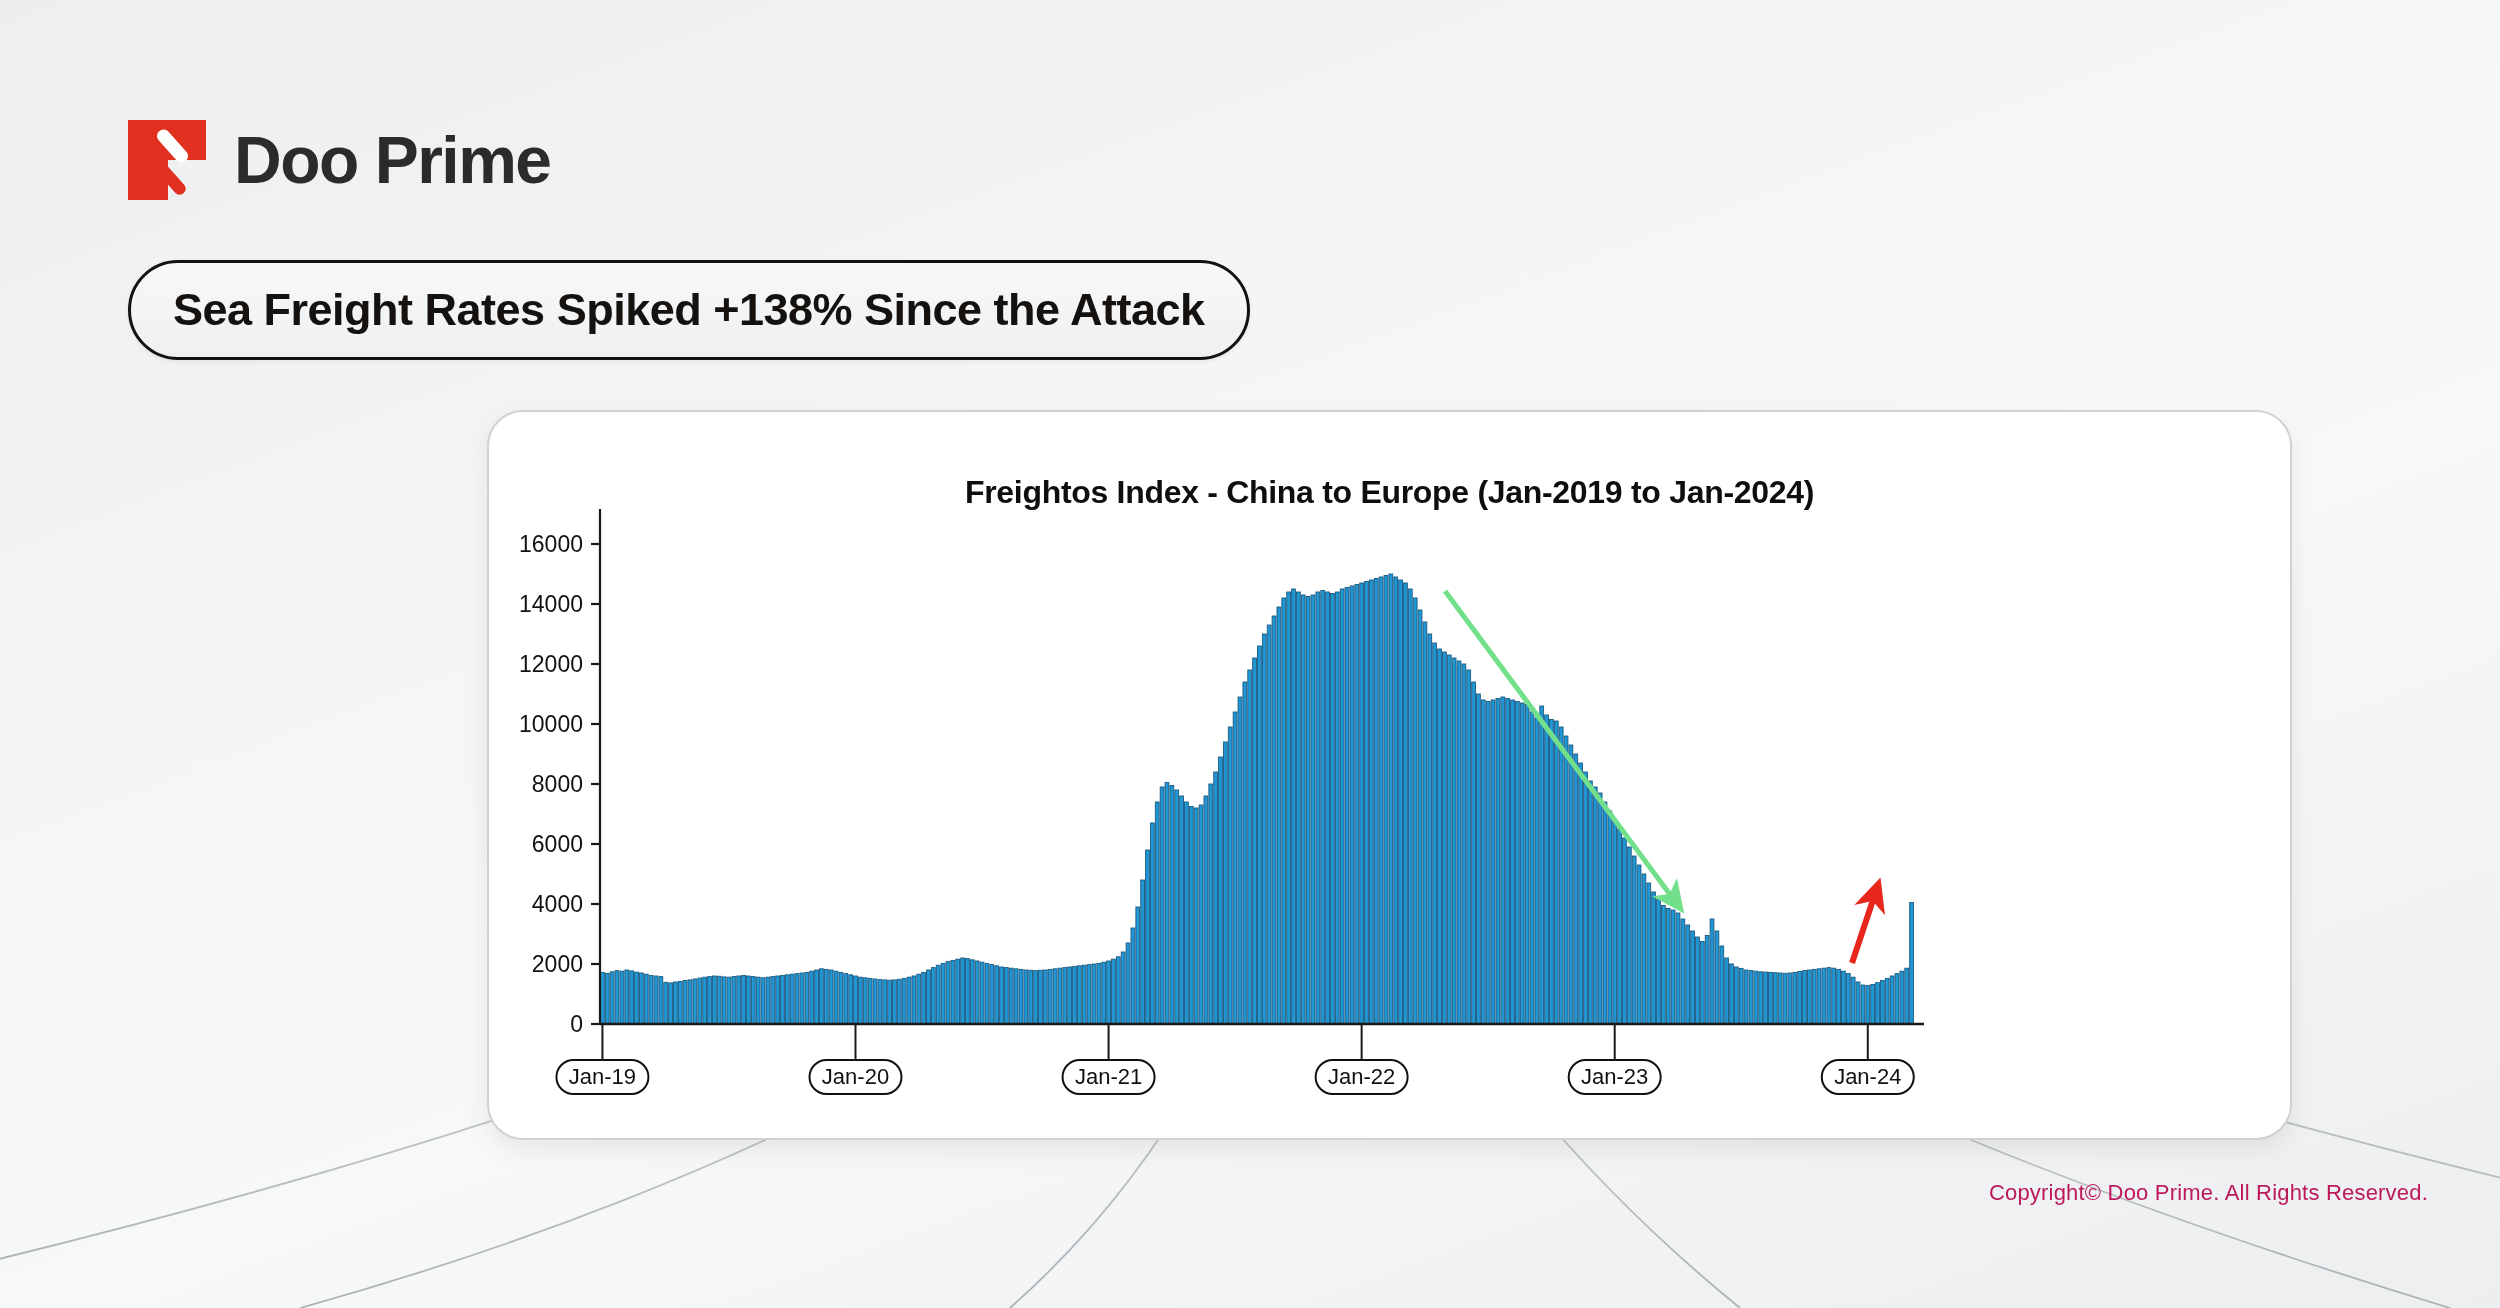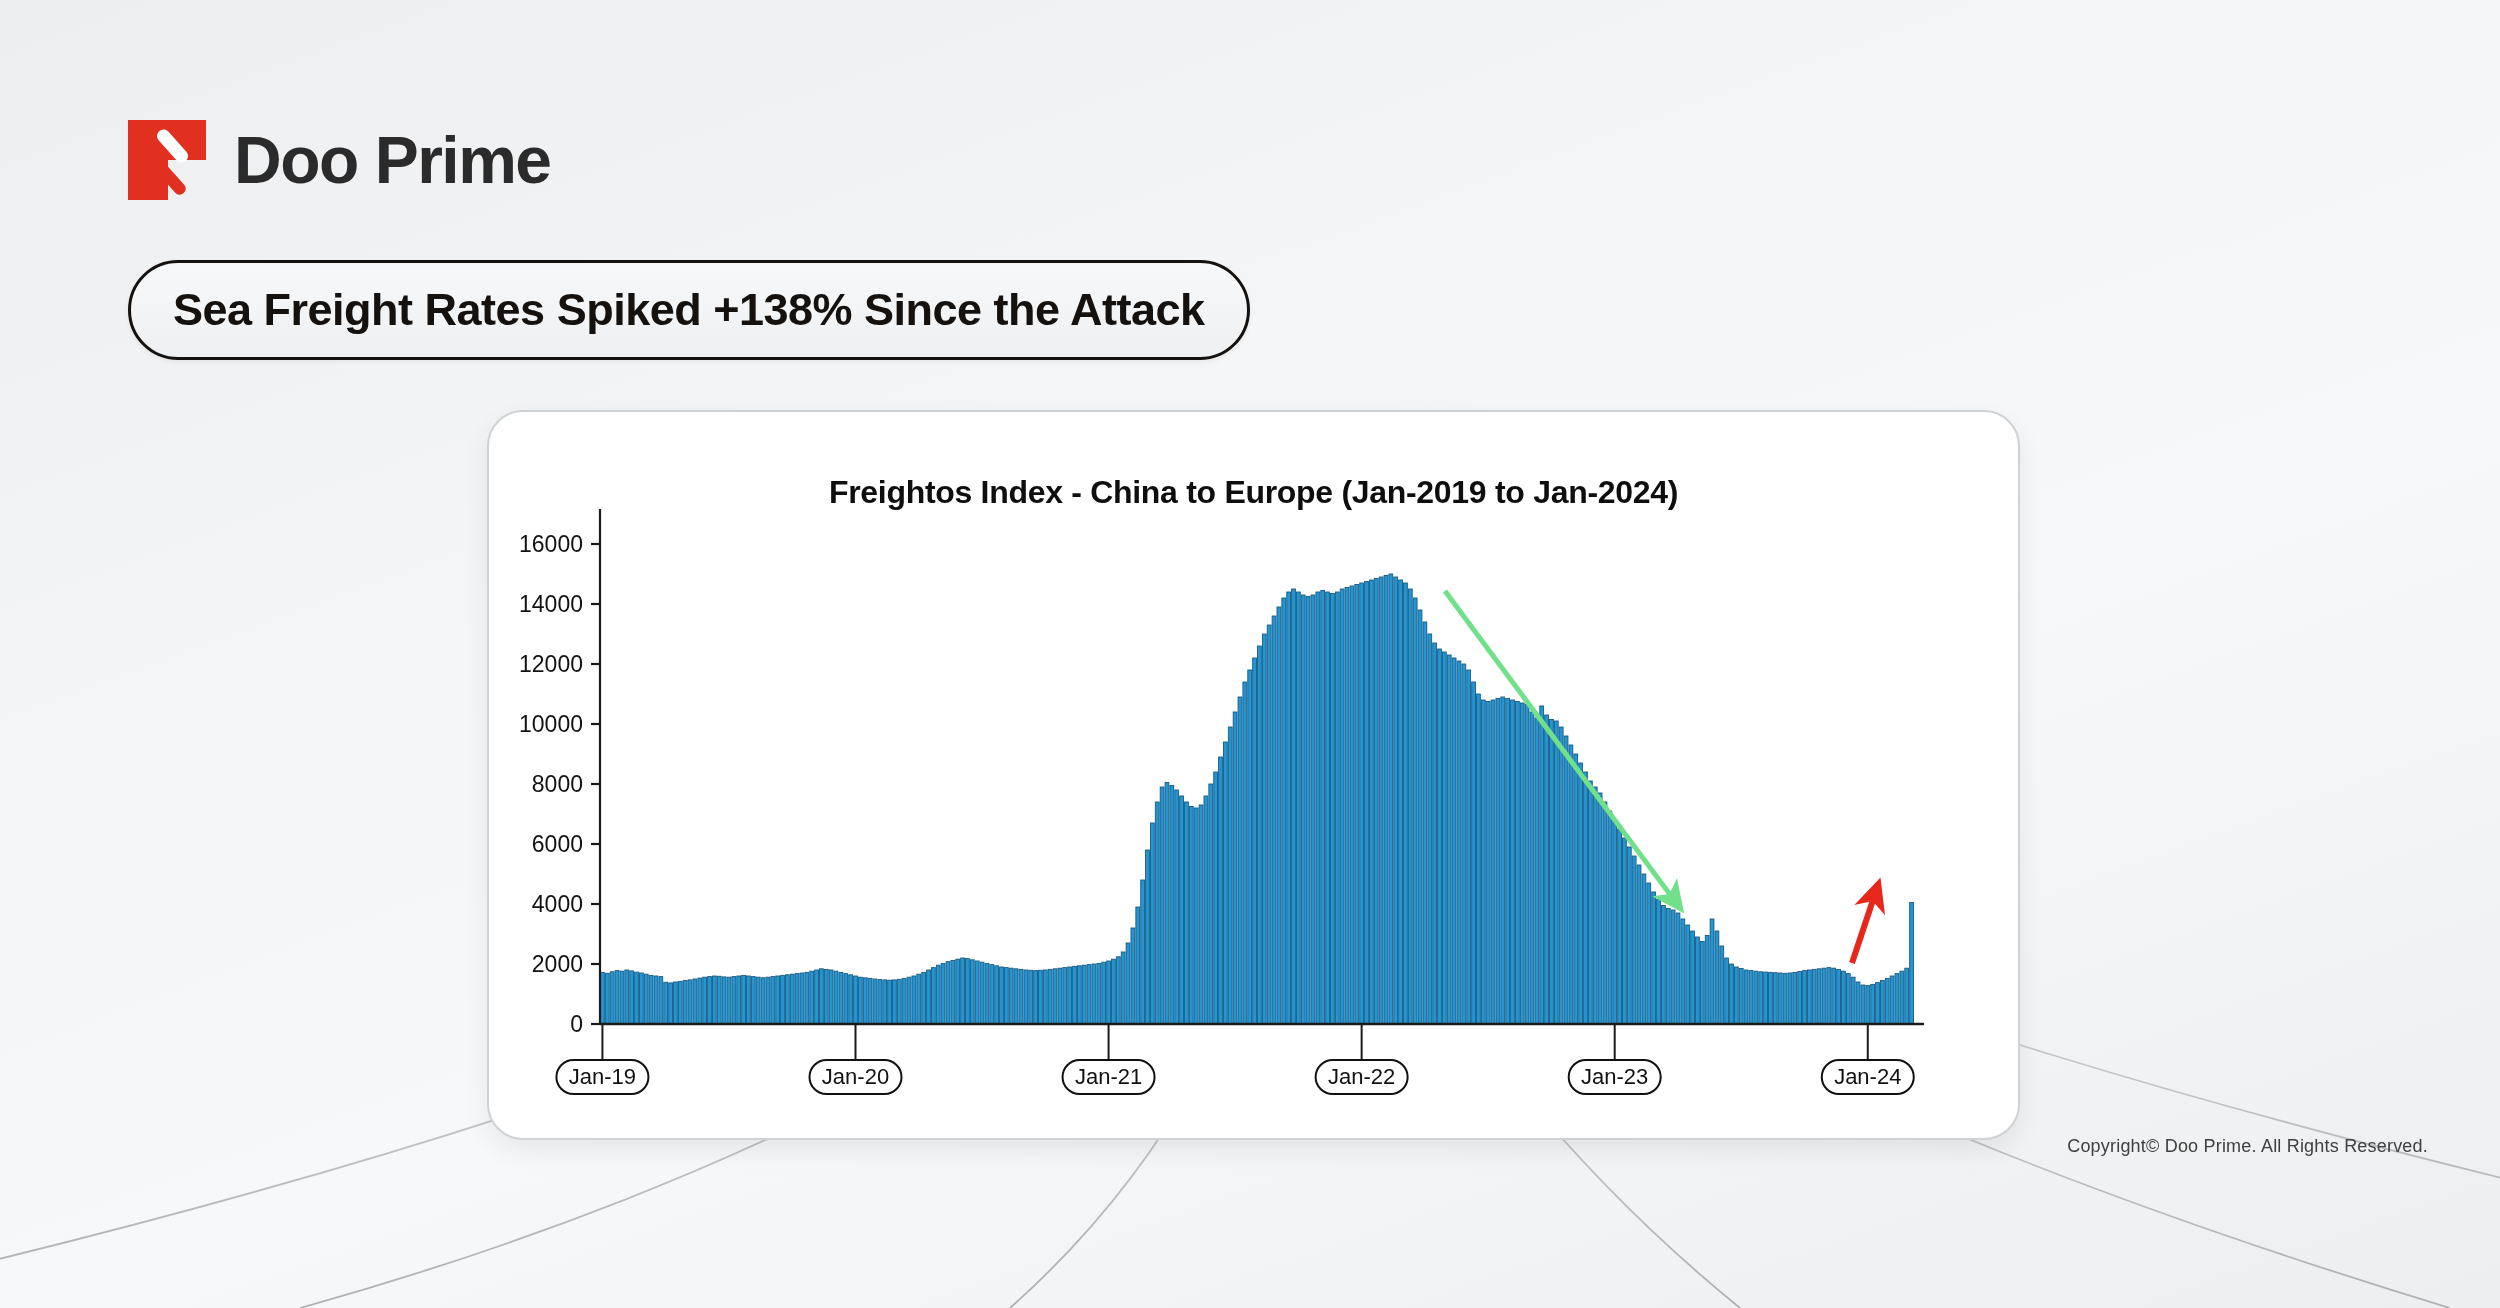--- a/index.html
+++ b/index.html
@@ -24,32 +24,32 @@
   
   #headline{ position:absolute; left:128px; top:260px; z-index:5;
     height:100px; padding:0 42px; display:flex; align-items:center;
     border:3px solid #14110f; border-radius:52px;
     background:linear-gradient(180deg,#f7f8f9,#eef0f1);
     box-shadow:0 2px 5px rgba(0,0,0,.06); }
   #headline-text{ font-size:45px; font-weight:bold; color:#14110f;
                   letter-spacing:-.5px; white-space:nowrap; }
 
   
-  #chart-card{ position:absolute; left:487px; top:410px; width:1533px; height:730px;
+  #chart-card{ position:absolute; left:487px; top:410px; width:1805px; height:730px;
     background:#fff; border:2px solid #cfd2d4; border-radius:36px; z-index:4;
     box-shadow:0 10px 26px rgba(0,0,0,.07); }
   #chart-title{ position:absolute; left:0; right:0; top:62px; text-align:center;
     font-size:32px; font-weight:bold; color:#0e0e0e; letter-spacing:-.3px; }
   #plot{ position:absolute; left:0; top:0; width:1533px; height:730px; }
 
   #annotation{ position:absolute; left:1112px; top:610px; z-index:6;
     font-size:23px; line-height:1.33; color:#111; white-space:pre-line; }
 
-  #copyright{ position:absolute; right:72px; top:1136px; z-index:5;
-    font-size:18px; color:#404040; letter-spacing:.2px; }
+  #copyright{ position:absolute; right:72px; top:1180px; z-index:5;
+    font-size:22px; color:#be185d; letter-spacing:.2px; }
 </style>
 </head>
 <body>
 
 <div id="bg-layer"></div>
 <svg id="bg-grid" viewBox="0 0 2500 1308" preserveAspectRatio="none">
   <defs>
     <linearGradient id="fade" x1="0" y1="0" x2="0" y2="1">
       <stop offset="0%" stop-color="#b9bdbf" stop-opacity="0"></stop>
       <stop offset="22%" stop-color="#b9bdbf" stop-opacity=".55"></stop>

